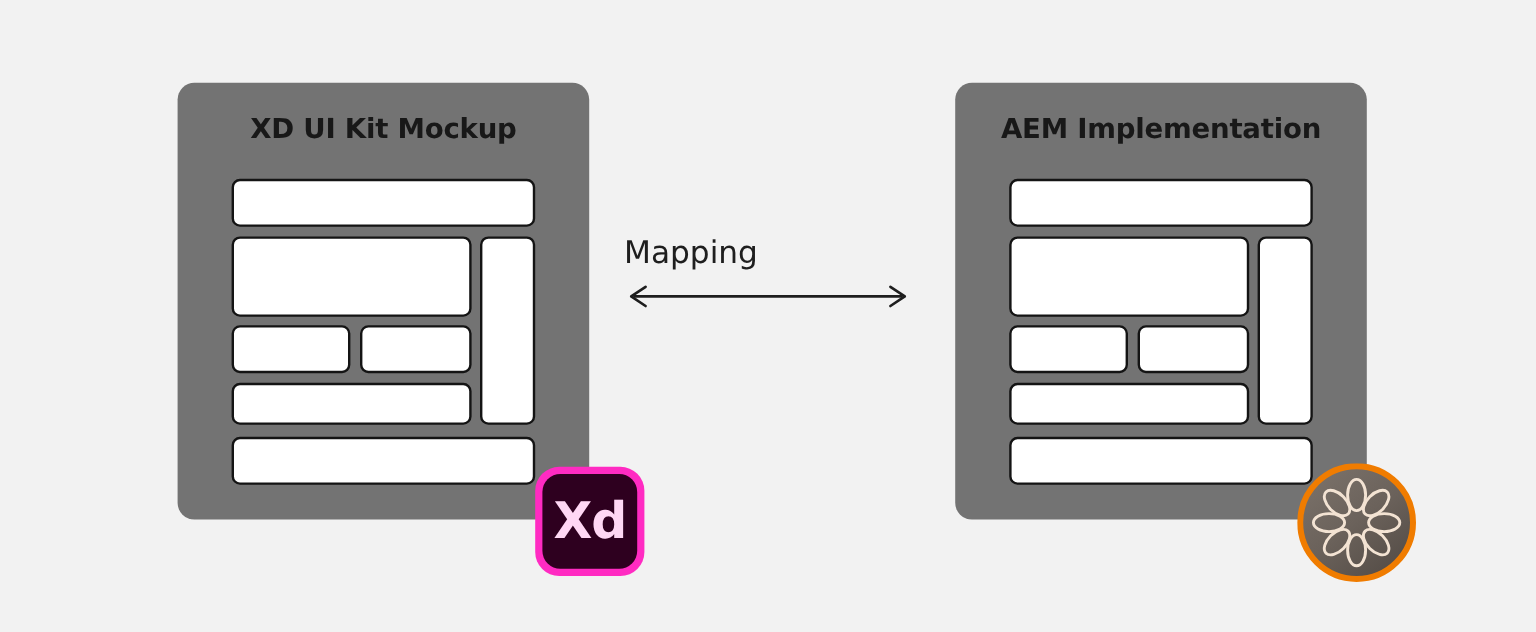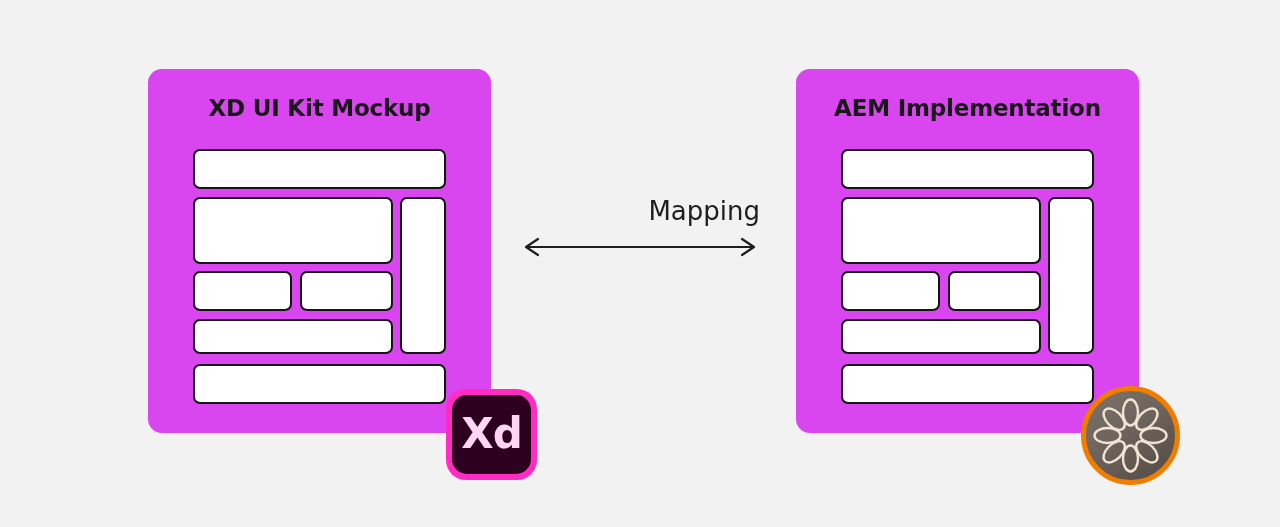--- a/index.html
+++ b/index.html
@@ -16,21 +16,21 @@
   }
 
   .stage {
     position: absolute;
     inset: 0;
   }
 
   
   .card {
     position: absolute;
-    background: #d946ef;
+    background: #737373;
     border-radius: 14px;
     top: 69px;
     width: 343px;
     height: 364px;
   }
   .card-left  { left: 148px; }
   .card-right { left: 796px; }
 
   .card-title {
     position: absolute;
@@ -81,21 +81,21 @@
     left: 520px;
     top: 196px;
     width: 240px;
     height: 72px;
   }
   .mapping-label {
     position: absolute;
     left: 0;
     right: 0;
     top: 0;
-    text-align: right;
+    text-align: left;
     font-size: 26px;
     color: #1e1e1e;
     font-family: "DejaVu Sans", sans-serif;
     white-space: nowrap;
   }
   .mapping-arrow {
     position: absolute;
     left: 0;
     top: 38px;
   }

